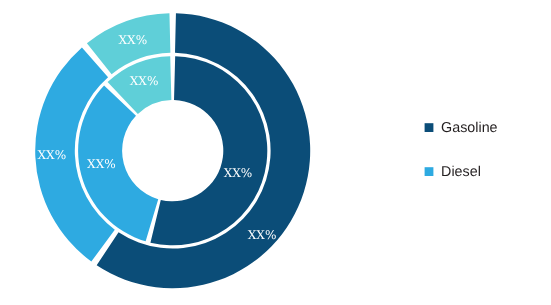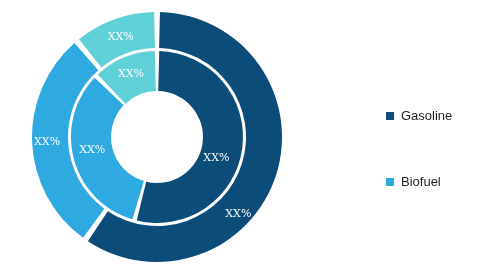--- a/index.html
+++ b/index.html
@@ -40,21 +40,20 @@
     dominant-baseline: middle;
     paint-order: stroke;
   }
   .legend {
     position: absolute;
     left: 386px;
     top: 96px;
     width: 112px;
     display: flex;
     flex-direction: column;
-    gap: 26px;
   }
   .legend-item {
     display: flex;
     align-items: center;
     height: 40px;
     line-height: 40px;
   }
   .legend-swatch {
     width: 8px;
     height: 8px;
@@ -100,17 +99,17 @@
     </svg>
   </div>
 
   <div class="legend">
     <div class="legend-item">
       <span class="legend-swatch" id="sw-0" style="background: rgb(11, 77, 120);"></span>
       <span class="legend-label">Gasoline</span>
     </div>
     <div class="legend-item">
       <span class="legend-swatch" id="sw-1" style="background: rgb(46, 170, 225);"></span>
-      <span class="legend-label">Biofuel</span>
+      <span class="legend-label">Diesel</span>
     </div>
   </div>
 
 </div>
 
 </body></html>

